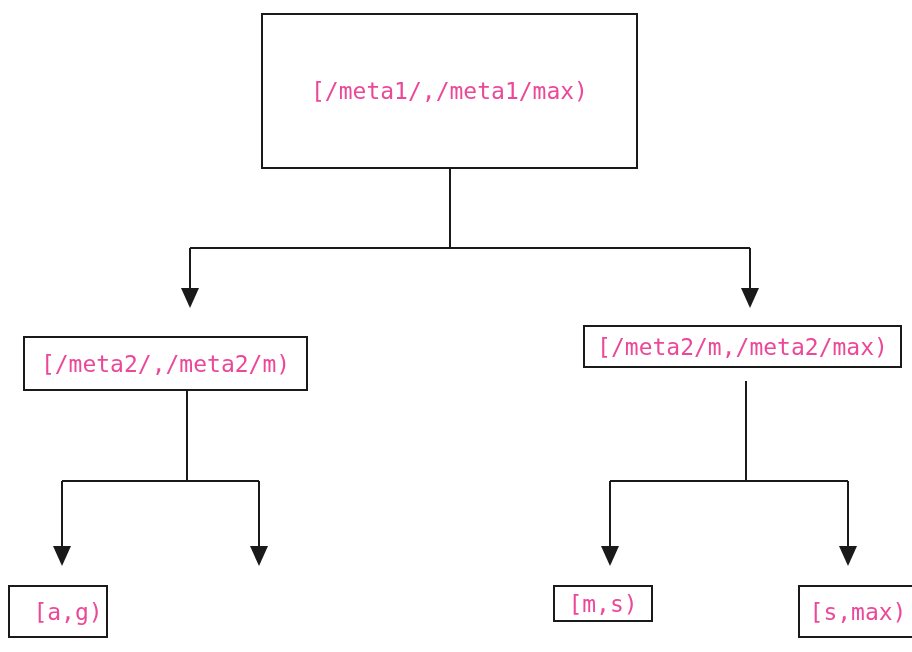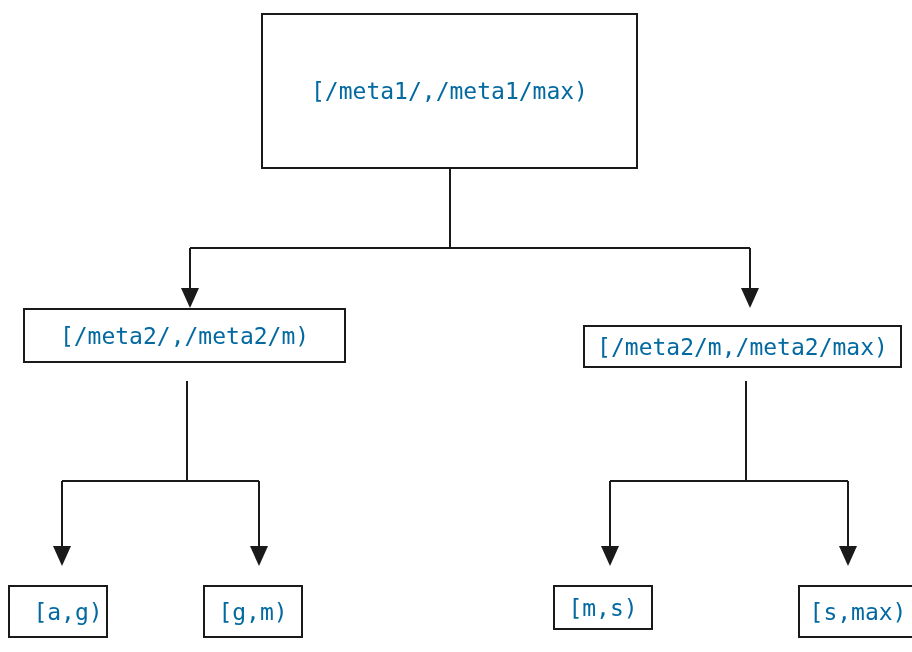--- a/index.html
+++ b/index.html
@@ -25,29 +25,29 @@
   .node {
     position: absolute;
     box-sizing: border-box;
     border: 2px solid #1a1a1a;
     background: #ffffff;
     display: flex;
     align-items: center;
     justify-content: center;
     font-family: "DejaVu Sans Mono", "Liberation Mono", monospace;
     font-size: 23px;
-    color: #0369a1;
+    color: #ec4899;
     white-space: nowrap;
   }
   #node-root      { left: 261px; top: 13px;  width: 377px; height: 156px; }
-  #node-meta2-lo  { left: 23px;  top: 308px; width: 323px; height: 55px; }
+  #node-meta2-lo  { left: 23px;  top: 336px; width: 285px; height: 55px; }
   #node-meta2-hi  { left: 583px; top: 325px; width: 319px; height: 43px; }
   #node-leaf-ag   { left: 8px;   top: 585px; width: 100px; height: 53px; padding-left: 20px; }
   #node-leaf-gm   { left: 203px; top: 585px; width: 100px; height: 53px; }
-  #node-leaf-ms   { left: 553px; top: 585px; width: 100px; height: 45px; }
+  #node-leaf-ms   { left: 553px; top: 585px; width: 100px; height: 37px; }
   #node-leaf-smax { left: 778px; top: 585px; width: 120px; height: 53px; margin-left: 20px; }
 </style>
 </head>
 <body>
 
 <div class="canvas">
 
   <svg class="edges" width="912" height="652" viewBox="0 0 912 652" xmlns="http://www.w3.org/2000/svg">
 
     <g fill="none" stroke-width="2" stroke="#1a1a1a">
@@ -87,23 +87,20 @@
   </div>
 
   <div class="node" id="node-meta2-hi">
     <span class="node-label">[/meta2/m,/meta2/max)</span>
   </div>
 
   <div class="node" id="node-leaf-ag">
     <span class="node-label">[a,g)</span>
   </div>
 
-  <div class="node" id="node-leaf-gm">
-    <span class="node-label">[g,m)</span>
-  </div>
 
   <div class="node" id="node-leaf-ms">
     <span class="node-label">[m,s)</span>
   </div>
 
   <div class="node" id="node-leaf-smax">
     <span class="node-label">[s,max)</span>
   </div>
 
 </div>

